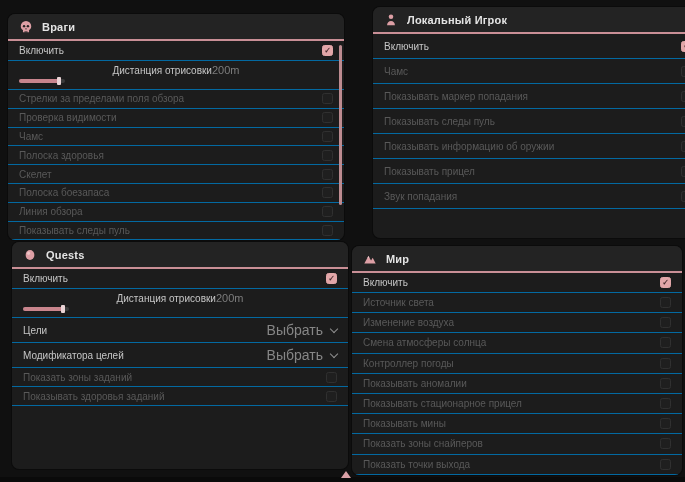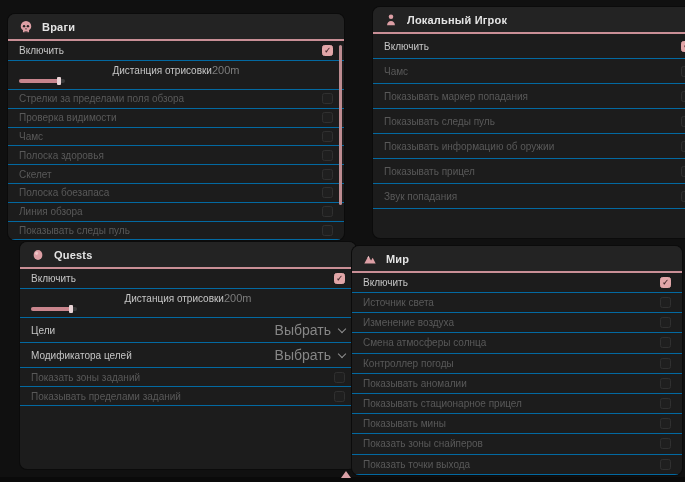--- a/index.html
+++ b/index.html
@@ -7,21 +7,21 @@
     width:685px;height:482px;position:relative;overflow:hidden;
     background:var(--page-bg,#101010);
     font-family:"Liberation Sans",sans-serif;
   }
   .panel{
     position:absolute;background:var(--panel-bg,#1c1c1c);
     border-radius:7px;overflow:hidden;box-shadow:0 0 0 1px #0b0b0b;
   }
   .p-enemies{left:8px;top:14px;width:336px;height:226px}
   .p-player {left:373px;top:7px;width:330px;height:231px}
-  .p-quests {left:20px;top:242px;width:336px;height:227px}
+  .p-quests {left:12px;top:242px;width:336px;height:227px}
   .p-world  {left:352px;top:246px;width:330px;height:229px}
 
   .panel-header{
     height:25px;background:#232323;display:flex;align-items:center;gap:9px;
     padding:0 11px;border-bottom:2px solid var(--header-underline,#c98f96);
   }
   .icon{width:14px;height:14px;display:flex;align-items:center;justify-content:center}
   .icon svg{width:14px;height:14px;display:block}
   .title{font-size:11px;font-weight:bold;color:#e4e4e4;letter-spacing:.2px}
 
@@ -231,21 +231,21 @@
         <span class="dd">
           <span class="ddval">Выбрать</span>
           <span class="chev"></span>
         </span>
       </div>
       <div class="row checkbox-row dim">
         <span class="lbl">Показать зоны заданий</span>
         <span class="cb"></span>
       </div>
       <div class="row checkbox-row dim">
-        <span class="lbl">Показывать пределами заданий</span>
+        <span class="lbl">Показывать здоровья заданий</span>
         <span class="cb"></span>
       </div>
     </div>
 </div>
 
 <div class="panel p-world">
   <div class="panel-header">
     <span class="icon">
       <svg viewBox="0 0 16 16">
           <path d="M1.5 13L6.2 4.5l3 5.2 1.9-3 3.4 6.3z" fill="#dd9fa5"></path>

